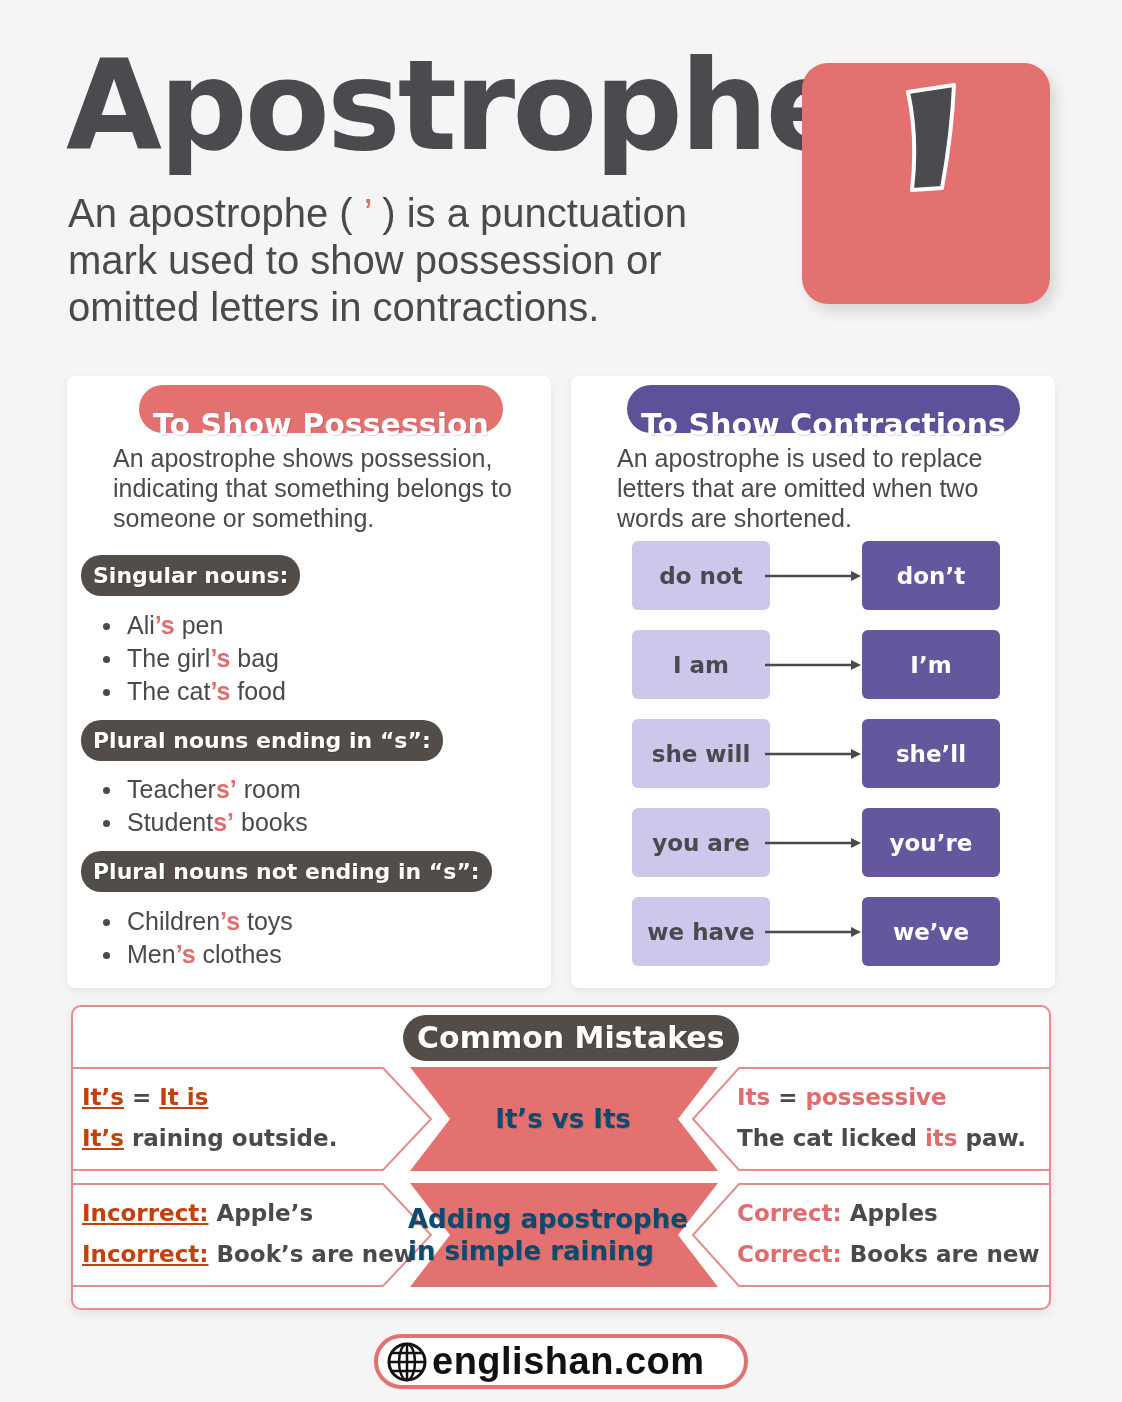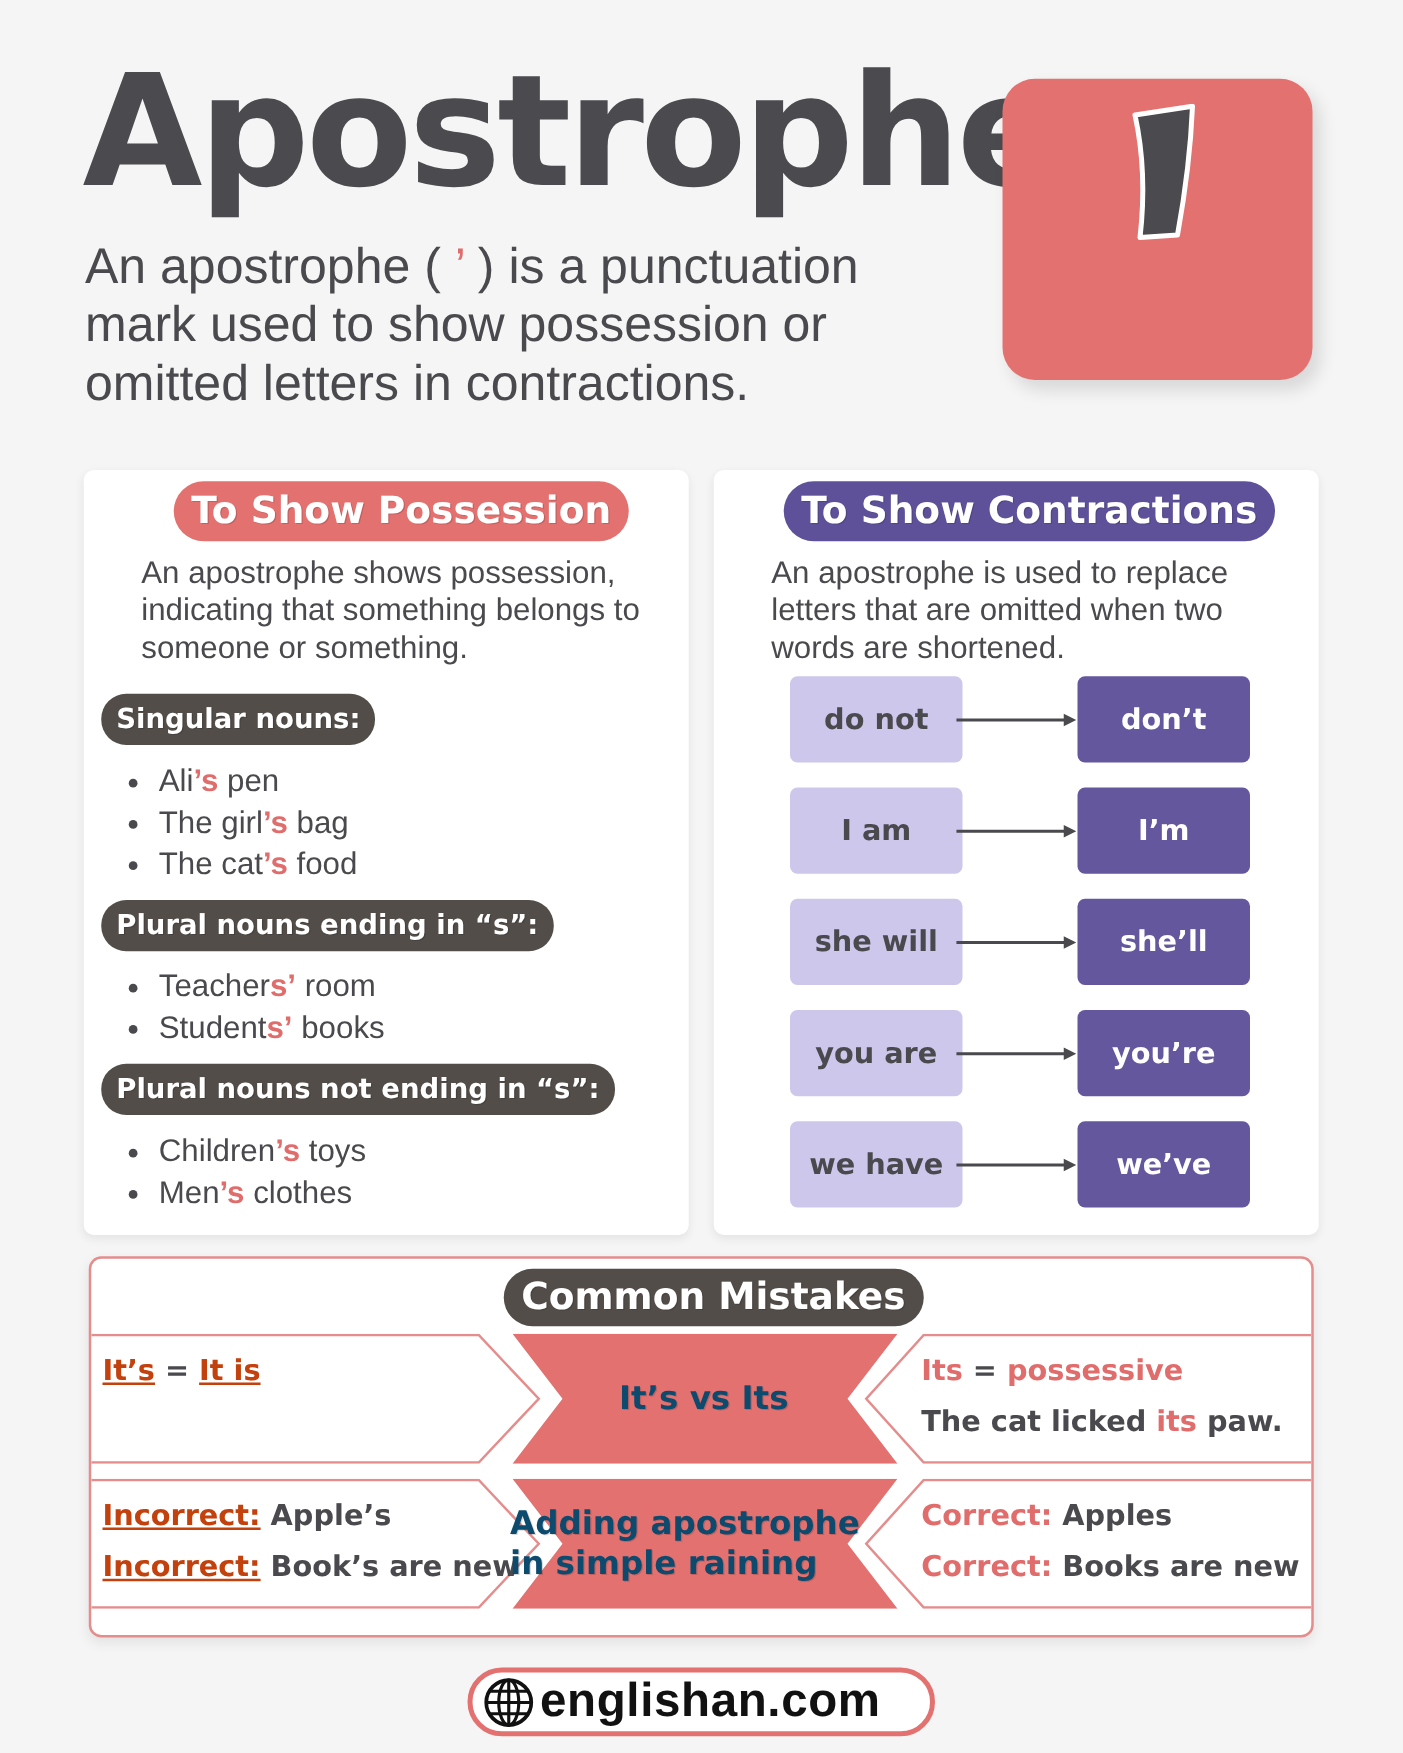--- a/index.html
+++ b/index.html
@@ -34,21 +34,21 @@
 
   .pill {
     position: absolute; color: #fff; font-family: "DejaVu Sans", sans-serif;
     font-weight: bold; border-radius: 24px; white-space: nowrap;
     text-shadow: 1px 1px 0 rgba(0,0,0,0.15);
   }
   .pill-red { background: #e37170; }
   .pill-purple { background: #5e519a; }
   .pill-dark { background: #524d49; }
 
-  .section-title { font-size: 30px; height: 48px; line-height: 48px; padding: 0 14px; }
+  .section-title { font-size: 30px; height: 48px; line-height: 48px; padding: 16px 14px; }
   .card-desc {
     position: absolute; font-size: 25px; line-height: 30px; color: #4a494d;
   }
   .sub-pill { font-size: 22px; height: 41px; line-height: 41px; padding: 0 12px; border-radius: 20px; }
 
   ul.bullets { position: absolute; list-style: none; font-size: 25px; line-height: 33px; color: #4a494d; }
   ul.bullets li { position: relative; padding-left: 46px; }
   ul.bullets li::before {
     content: ""; position: absolute; left: 22px; top: 14px;
     width: 7px; height: 7px; border-radius: 50%; background: #4a494d;
@@ -185,20 +185,21 @@
   <div class="pill pill-dark mistakes-title">Common Mistakes</div>
 
   <div class="m-row" style="top:60px;">
     <svg class="frame" width="976" height="104">
       <polyline points="0,1 310,1 358,52 310,103 0,103" fill="none" stroke="#e58c8c" stroke-width="2"></polyline>
       <polygon points="337,0 645,0 605,52 645,104 337,104 377,52" fill="#e37170"></polygon>
       <polyline points="976,1 666,1 620,52 666,103 976,103" fill="none" stroke="#e58c8c" stroke-width="2"></polyline>
     </svg>
     <div class="m-left-text">
       <div><span class="pur">It’s</span><span> = </span><span class="pur">It is</span></div>
+      <div><span class="pur">It’s</span><span> raining outside.</span></div>
     </div>
     <div class="m-center">It’s vs Its</div>
     <div class="m-right-text">
       <div><span class="red2">Its</span><span> = </span><span class="red2">possessive</span></div>
       <div><span>The cat licked </span><span class="red2">its</span><span> paw.</span></div>
     </div>
   </div>
 
   <div class="m-row" style="top:176px;">
     <svg class="frame" width="976" height="104">

